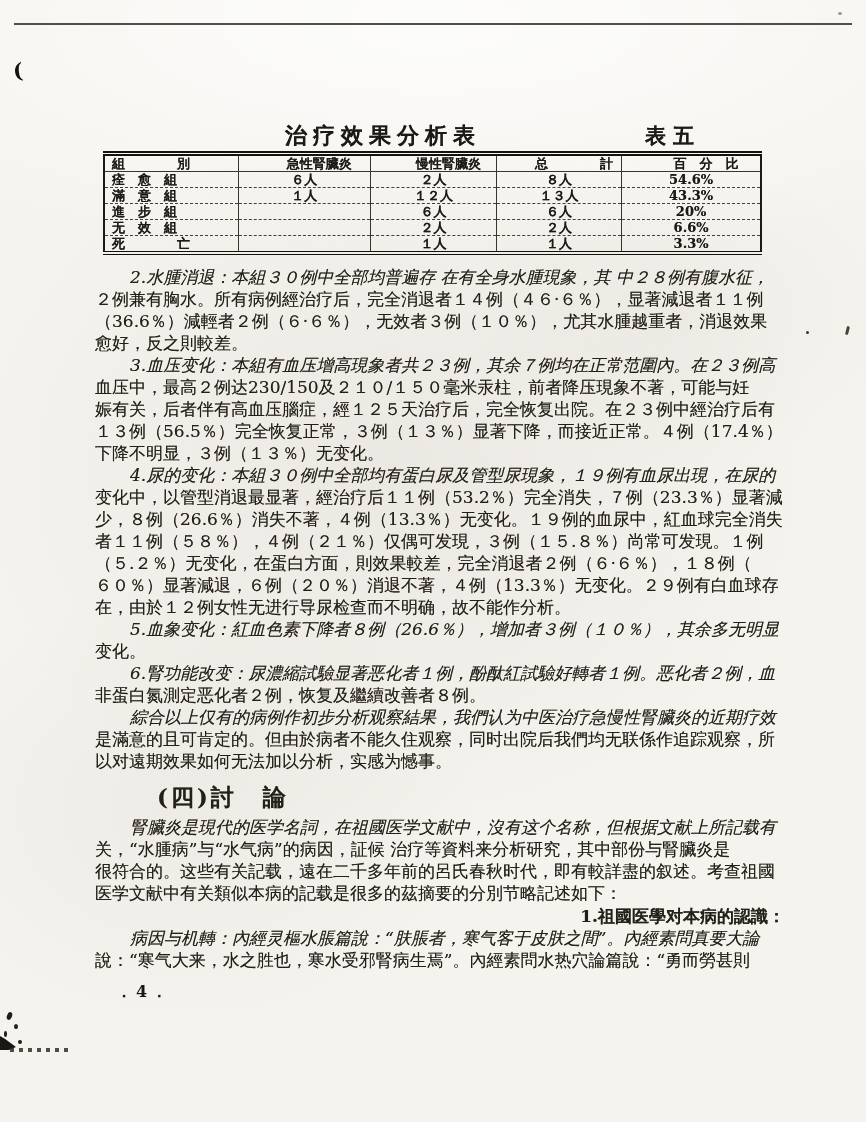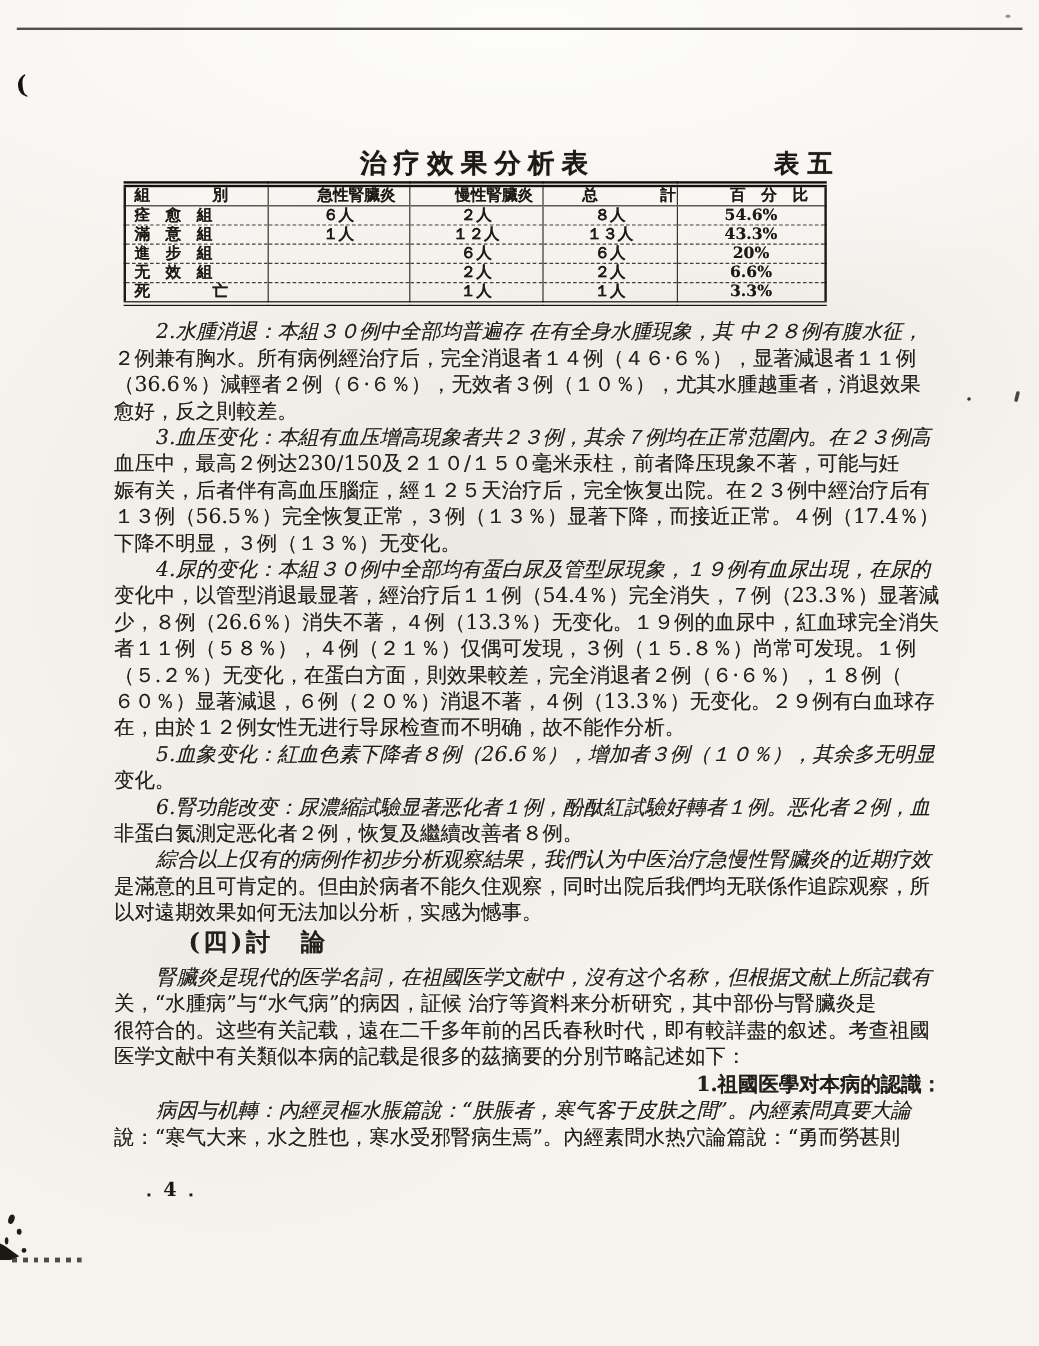--- a/index.html
+++ b/index.html
@@ -29,32 +29,32 @@
   .sd1{left:7px;top:1012px;width:5px;height:8px;transform:rotate(20deg);}
   .sd2{left:14px;top:1024px;width:4px;height:5px;}
   .sd3{left:4px;top:1031px;width:3px;height:6px;}
   .sd4{left:18px;top:1040px;width:4px;height:4px;}
   .smudge-wedge{position:absolute;left:0;top:1036px;width:16px;height:14px;background:#1b1713;
     clip-path:polygon(0 0,30% 20%,100% 78%,55% 100%,0 100%);}
   .smudge-dashes{position:absolute;left:10px;top:1048px;width:58px;height:4px;
     background:repeating-linear-gradient(90deg,#26211b 0 4px,transparent 4px 9px);opacity:.8;}
   
   .doc-title{
-    position:absolute;left:300px;top:121px;margin:0;
+    position:absolute;left:285px;top:121px;margin:0;
     font-size:22px;font-weight:bold;letter-spacing:6px;
     color:#1d1a15;text-shadow:0 0 .6px rgba(25,20,15,.7);
   }
   .table-label{
     position:absolute;left:645px;top:122px;
     font-size:21px;font-weight:bold;letter-spacing:7px;
     color:#1d1a15;text-shadow:0 0 .6px rgba(25,20,15,.7);
   }
   
   table.data-table{
-    position:absolute;left:103px;top:151px;width:586px;
+    position:absolute;left:103px;top:151px;width:659px;
     border-collapse:collapse;table-layout:fixed;
     font-size:13px;font-weight:bold;color:#1d1914;
     border-left:2px solid #1d1914;border-right:2px solid #1d1914;
     border-top:5px double #15110d;border-bottom:4px double #15110d;
     text-shadow:0 0 .5px rgba(25,20,15,.6);
   }
   col.c0{width:20.4%;} col.c1{width:20.2%;} col.c2{width:19.1%;} col.c3{width:19.1%;} col.c4{width:21.2%;}
   .data-table th,.data-table td{
     height:15px;line-height:15px;padding:0 2px;white-space:pre;overflow:hidden;
     border-bottom:1px dashed #463f35;text-align:center;font-weight:bold;
@@ -64,21 +64,21 @@
   .data-table th+th,.data-table td+td{border-left:1px solid #3a342c;}
   .data-table tr:last-child td{border-bottom:none;}
   
   .content{
     position:absolute;left:95px;top:266px;width:690px;
     font-size:17px;line-height:22px;color:#231f19;
     text-shadow:0 0 .5px rgba(30,25,18,.55);
   }
   .line{white-space:pre;}
   .block.paragraph .line:first-child{text-indent:35px;font-style:italic;}
-  .block.heading{font-size:20px;font-weight:bold;letter-spacing:3px;line-height:26px;margin:0 0 6px 62px;}
+  .block.heading{font-size:23px;font-weight:bold;letter-spacing:3px;line-height:26px;margin:12px 0 6px 62px;}
   .block.subheading{font-weight:bold;text-indent:14px;margin-top:1px;text-align:right;}
   .block.subheading .line:first-child{text-indent:14px;}
   .page-number{
     position:absolute;left:116px;top:982px;
     font-size:16px;font-weight:bold;letter-spacing:4px;color:#1b1712;
   }
 </style>
 </head>
 <body>
 
@@ -154,21 +154,21 @@
       </div>
       <div class="block paragraph">
         <div class="line">3.血压变化：本組有血压增高現象者共２３例，其余７例均在正常范圍內。在２３例高</div>
         <div class="line">血压中，最高２例达230/150及２１０/１５０毫米汞柱，前者降压現象不著，可能与妊</div>
         <div class="line">娠有关，后者伴有高血压腦症，經１２５天治疗后，完全恢复出院。在２３例中經治疗后有</div>
         <div class="line">１３例（56.5％）完全恢复正常，３例（１３％）显著下降，而接近正常。４例（17.4％）</div>
         <div class="line">下降不明显，３例（１３％）无变化。</div>
       </div>
       <div class="block paragraph">
         <div class="line">4.尿的变化：本組３０例中全部均有蛋白尿及管型尿現象，１９例有血尿出現，在尿的</div>
-        <div class="line">变化中，以管型消退最显著，經治疗后１１例（54.4％）完全消失，７例（23.3％）显著減</div>
+        <div class="line">变化中，以管型消退最显著，經治疗后１１例（53.2％）完全消失，７例（23.3％）显著減</div>
         <div class="line">少，８例（26.6％）消失不著，４例（13.3％）无变化。１９例的血尿中，紅血球完全消失</div>
         <div class="line">者１１例（５８％），４例（２１％）仅偶可发現，３例（１５.８％）尚常可发現。１例</div>
         <div class="line">（５.２％）无变化，在蛋白方面，則效果較差，完全消退者２例（６·６％），１８例（</div>
         <div class="line">６０％）显著減退，６例（２０％）消退不著，４例（13.3％）无变化。２９例有白血球存</div>
         <div class="line">在，由於１２例女性无进行导尿检查而不明确，故不能作分析。</div>
       </div>
       <div class="block paragraph">
         <div class="line">5.血象变化：紅血色素下降者８例（26.6％），增加者３例（１０％），其余多无明显</div>
         <div class="line">变化。</div>
       </div>

